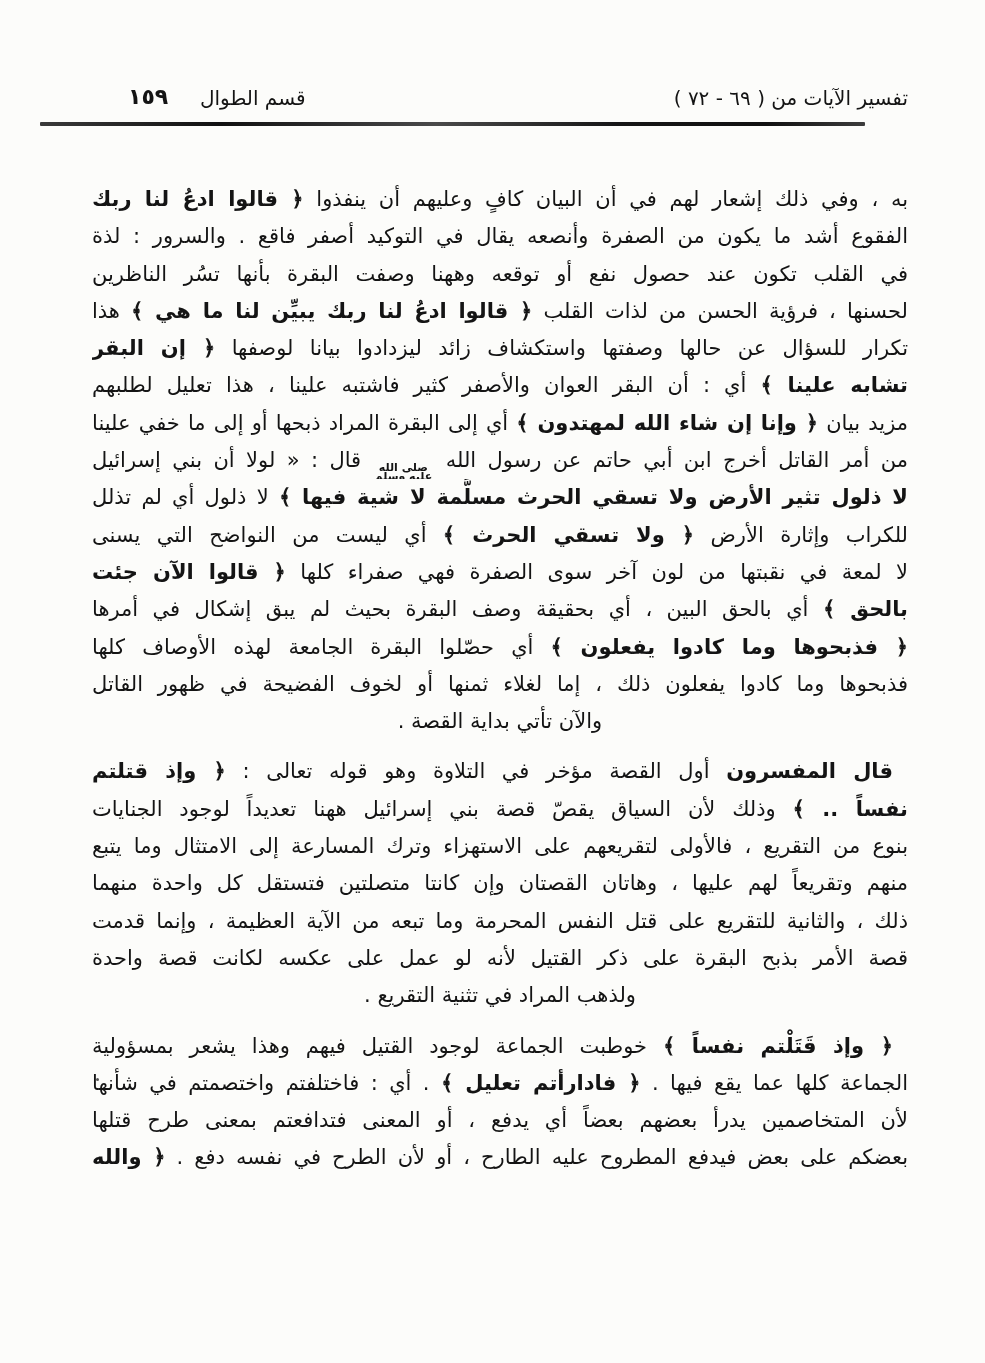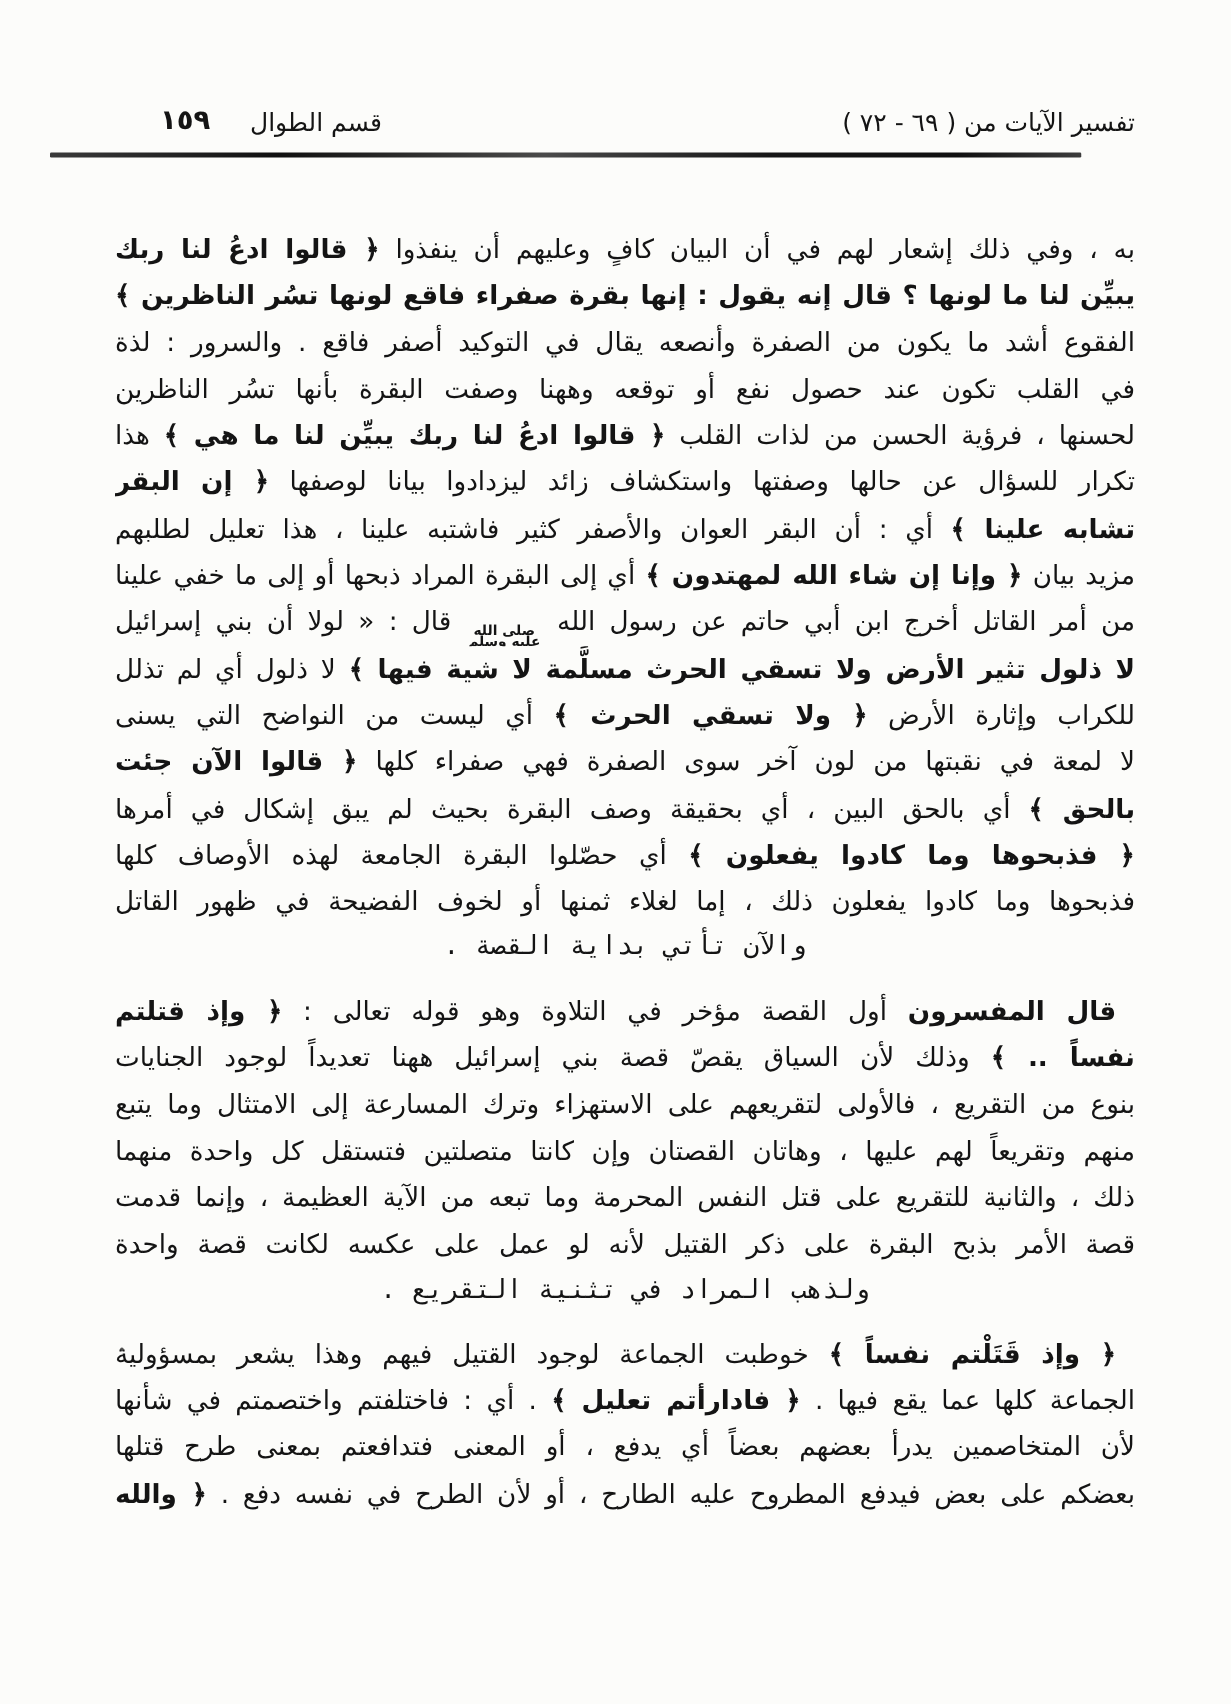--- a/index.html
+++ b/index.html
@@ -38,21 +38,20 @@
   .para + .para{margin-top:13px;}
   .line{
     height:37.3px;
     overflow:hidden;
     text-align:justify;
     text-align-last:justify;
   }
   .line.center{
     text-align:center;
     text-align-last:center;
-    font-family:Liberation Mono, monospace;
   }
   .line.indent{text-indent:15px;}
   .bold{font-weight:bold;}
   
   .pbuh{
     display:inline-flex;flex-direction:column;
     vertical-align:-4px;
     font-size:11px;line-height:9px;
     text-align:right;text-align-last:center;
     font-weight:bold;
@@ -72,21 +71,20 @@
     <span class="chapter">تفسير الآيات من ( ٦٩ - ٧٢ )</span>
     <span class="section">قسم الطوال</span>
     <span class="pagenum">١٥٩</span>
   </div>
 
   <div class="rule"></div>
 
   <div class="body" id="body-text">
       <div class="para">
         <div class="line"><span>به ، وفي ذلك إشعار لهم في أن البيان كافٍ وعليهم أن ينفذوا </span><span class="bold">﴿ قالوا ادعُ لنا ربك</span></div>
-        <div class="line"><span class="bold">يبيِّن لنا ما لونها ؟ قال إنه يقول : إنها بقرة صفراء فاقع لونها تسُر الناظرين ﴾</span></div>
         <div class="line"><span>الفقوع أشد ما يكون من الصفرة وأنصعه يقال في التوكيد أصفر فاقع . والسرور : لذة</span></div>
         <div class="line"><span>في القلب تكون عند حصول نفع أو توقعه وههنا وصفت البقرة بأنها تسُر الناظرين</span></div>
         <div class="line"><span>لحسنها ، فرؤية الحسن من لذات القلب </span><span class="bold">﴿ قالوا ادعُ لنا ربك يبيِّن لنا ما هي ﴾</span><span> هذا</span></div>
         <div class="line"><span>تكرار للسؤال عن حالها وصفتها واستكشاف زائد ليزدادوا بيانا لوصفها </span><span class="bold">﴿ إن البقر</span></div>
         <div class="line"><span class="bold">تشابه علينا ﴾</span><span> أي : أن البقر العوان والأصفر كثير فاشتبه علينا ، هذا تعليل لطلبهم</span></div>
         <div class="line"><span>مزيد بيان </span><span class="bold">﴿ وإنا إن شاء الله لمهتدون ﴾</span><span> أي إلى البقرة المراد ذبحها أو إلى ما خفي علينا</span></div>
         <div class="line"><span>من أمر القاتل أخرج ابن أبي حاتم عن رسول الله </span><span class="pbuh">
             <span>صلى الله</span>
             <span>عليه وسلم</span>
           </span><span> قال : « لولا أن بني إسرائيل</span></div>

